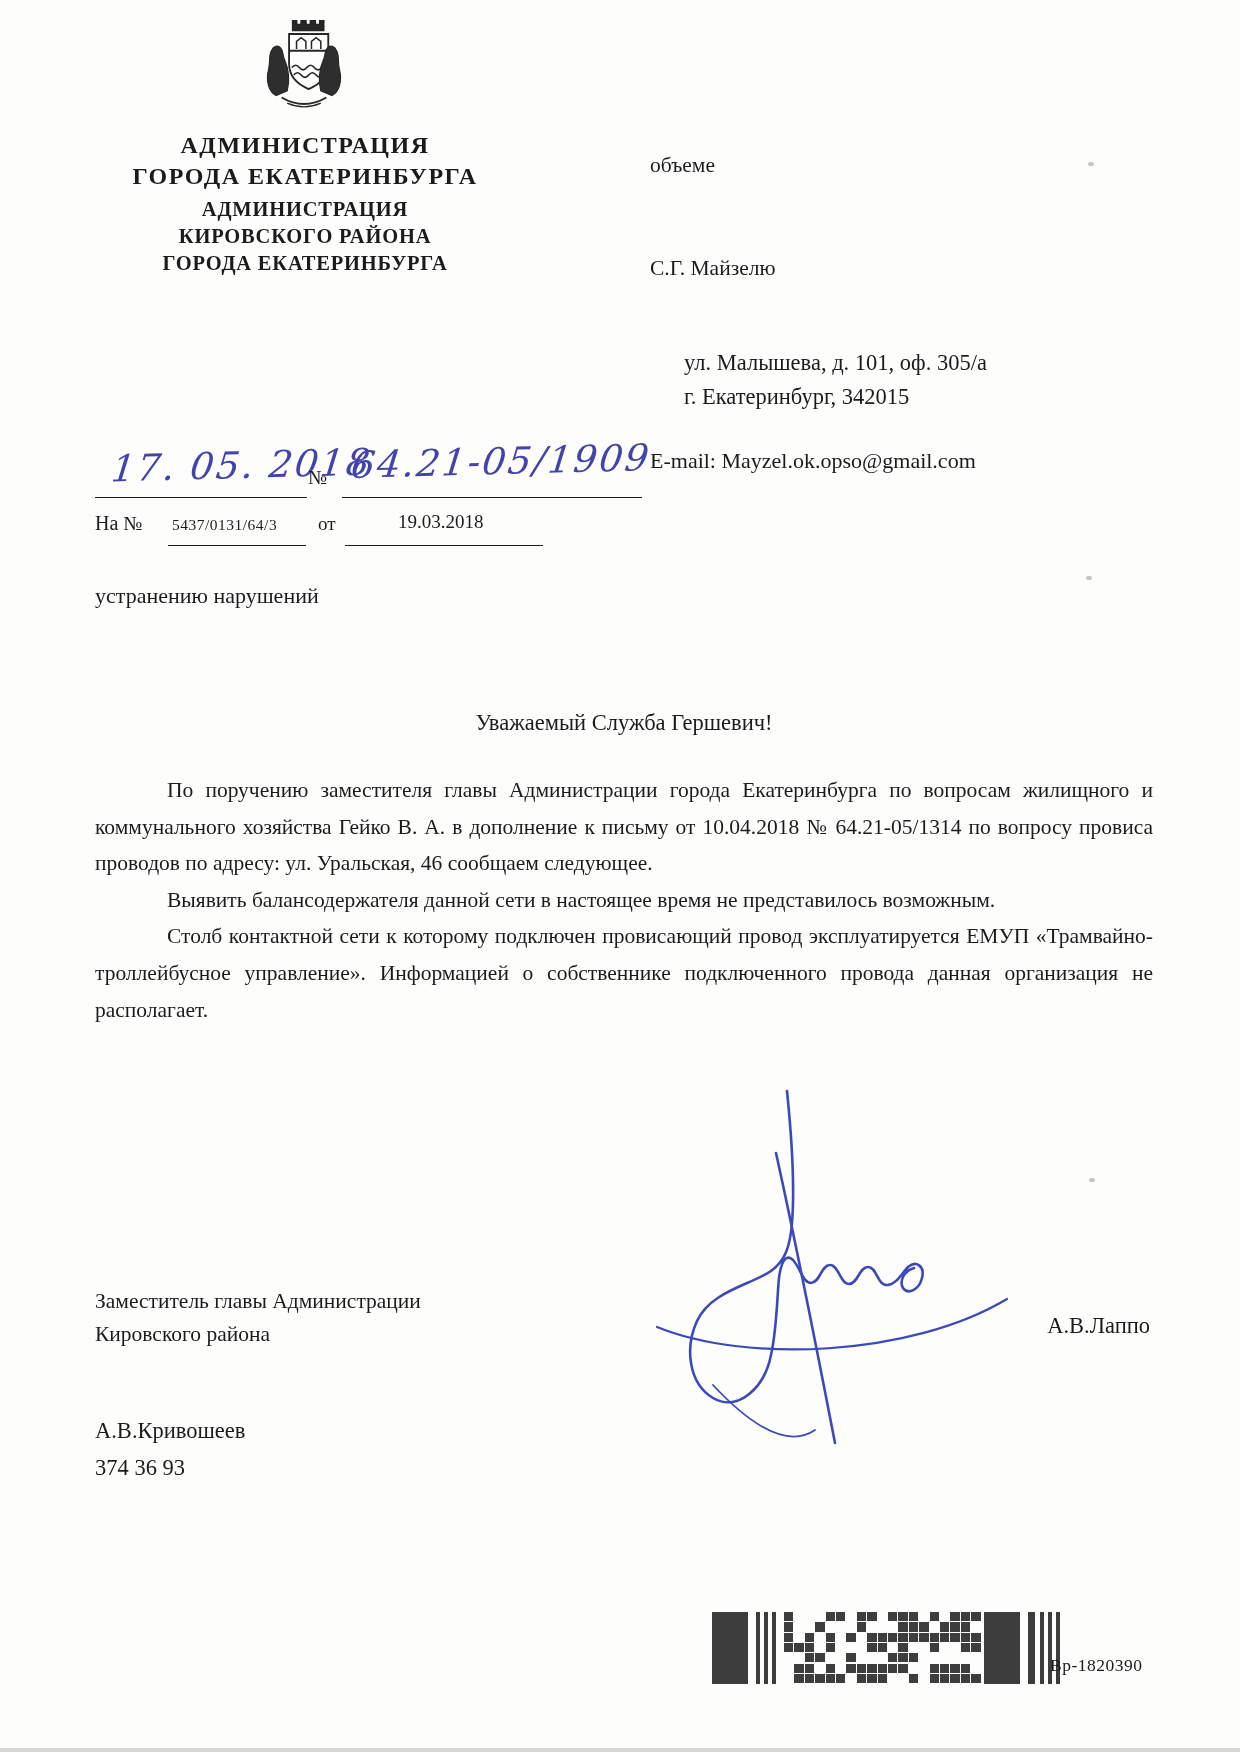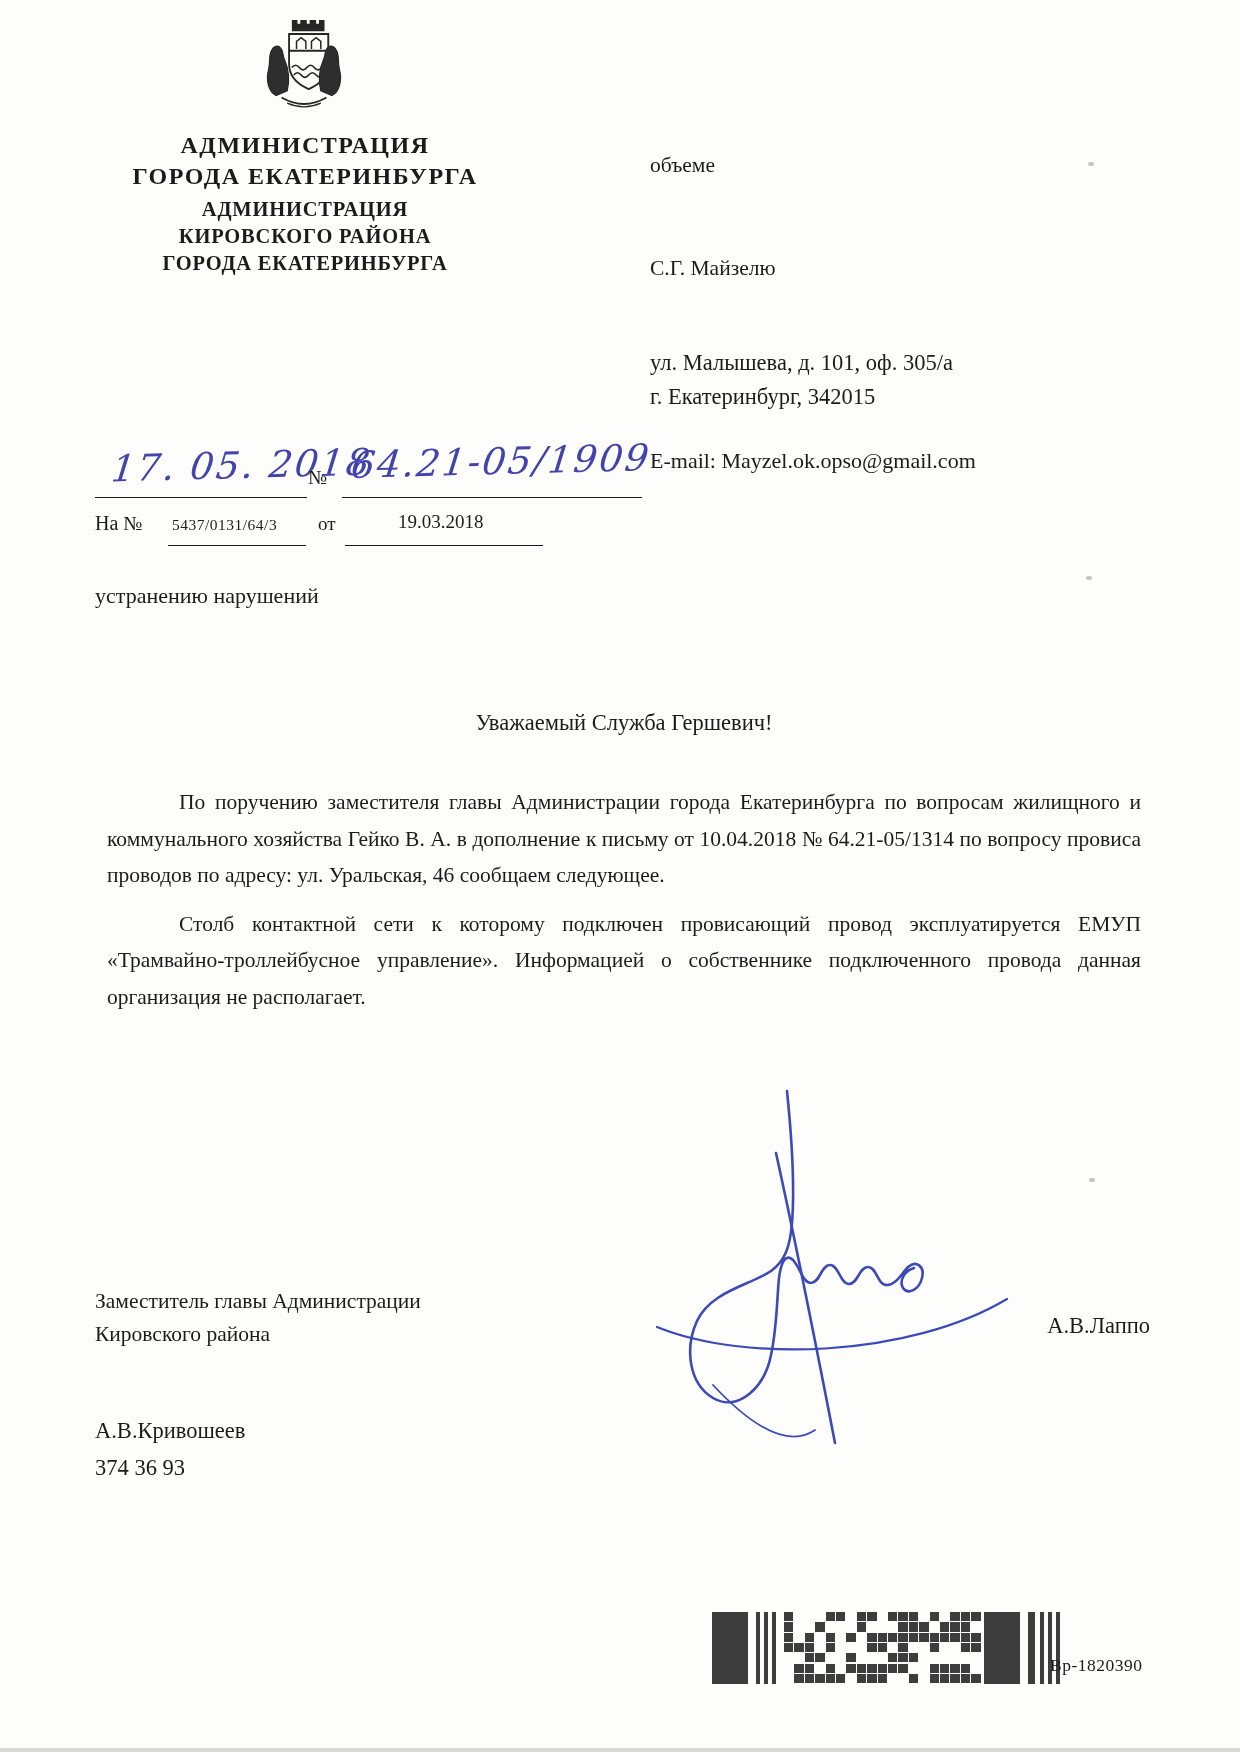--- a/index.html
+++ b/index.html
@@ -50,26 +50,26 @@
   .in-date{left:398px;top:511px;font-size:19px;}
   .ul-3{left:168px;top:545px;width:138px;}
   .ul-4{left:345px;top:545px;width:198px;}
   .subject{
     left:95px;top:580px;width:420px;
     font-size:22px;line-height:32px;
   }
   
   .addr-org{left:650px;top:150px;width:470px;font-size:21.5px;line-height:30px;}
   .addr-to{left:650px;top:253px;width:470px;font-size:21.5px;line-height:30px;}
-  .addr-street{left:650px;top:346px;width:470px;font-size:22.5px;line-height:34px;}
+  .addr-street{left:684px;top:346px;width:470px;font-size:22.5px;line-height:34px;}
   .addr-email{left:650px;top:448px;width:480px;font-size:22px;}
   
   .salutation{left:95px;top:710px;width:1058px;text-align:center;font-size:22.5px;}
   .body-text{left:95px;top:772px;width:1058px;font-size:21.5px;line-height:36.6px;text-align:justify;}
-  .body-text p{margin:12px;text-indent:72px;}
+  .body-text p{margin:0;text-indent:72px;}
   
   .sig-position{left:95px;top:1285px;width:440px;font-size:21.5px;line-height:33px;}
   .sig-name{left:900px;top:1313px;width:250px;font-size:22.5px;text-align:right;}
   .signature-svg{left:655px;top:1085px;width:360px;height:380px;}
   .executor-name{left:95px;top:1418px;font-size:22.5px;}
   .executor-phone{left:95px;top:1455px;font-size:22.5px;}
   
   .barcode{left:712px;top:1612px;width:330px;height:72px;}
   .barcode-cell{position:absolute;background:#3d3d3d;}
   .barcode-label{left:1050px;top:1655px;font-size:17.5px;letter-spacing:0.5px;}
@@ -140,20 +140,21 @@
   </div>
   <div class="abs addr-street">
     <div>ул. Малышева, д. 101, оф. 305/а</div>
     <div>г. Екатеринбург, 342015</div>
   </div>
   <div class="abs addr-email">E-mail: Mayzel.ok.opso@gmail.com</div>
 
   <div class="abs salutation">Уважаемый Служба Гершевич!</div>
   <div class="abs body-text">
     <p>По поручению заместителя главы Администрации города Екатеринбурга по вопросам жилищного и коммунального хозяйства Гейко В. А. в дополнение к письму от 10.04.2018 № 64.21-05/1314 по вопросу провиса проводов по адресу: ул. Уральская, 46 сообщаем следующее.</p>
+    <p>Выявить балансодержателя данной сети в настоящее время не представилось возможным.</p>
     <p>Столб контактной сети к которому подключен провисающий провод эксплуатируется ЕМУП «Трамвайно-троллейбусное управление». Информацией о собственнике подключенного провода данная организация не располагает.</p>
   </div>
 
   <div class="abs sig-position">
     <div>Заместитель главы Администрации</div>
     <div>Кировского района</div>
   </div>
 
   <svg class="abs signature-svg" viewBox="0 0 360 380" xmlns="http://www.w3.org/2000/svg">
     <g stroke="#3c49b8" fill="none" stroke-width="2.6" stroke-linecap="round">

